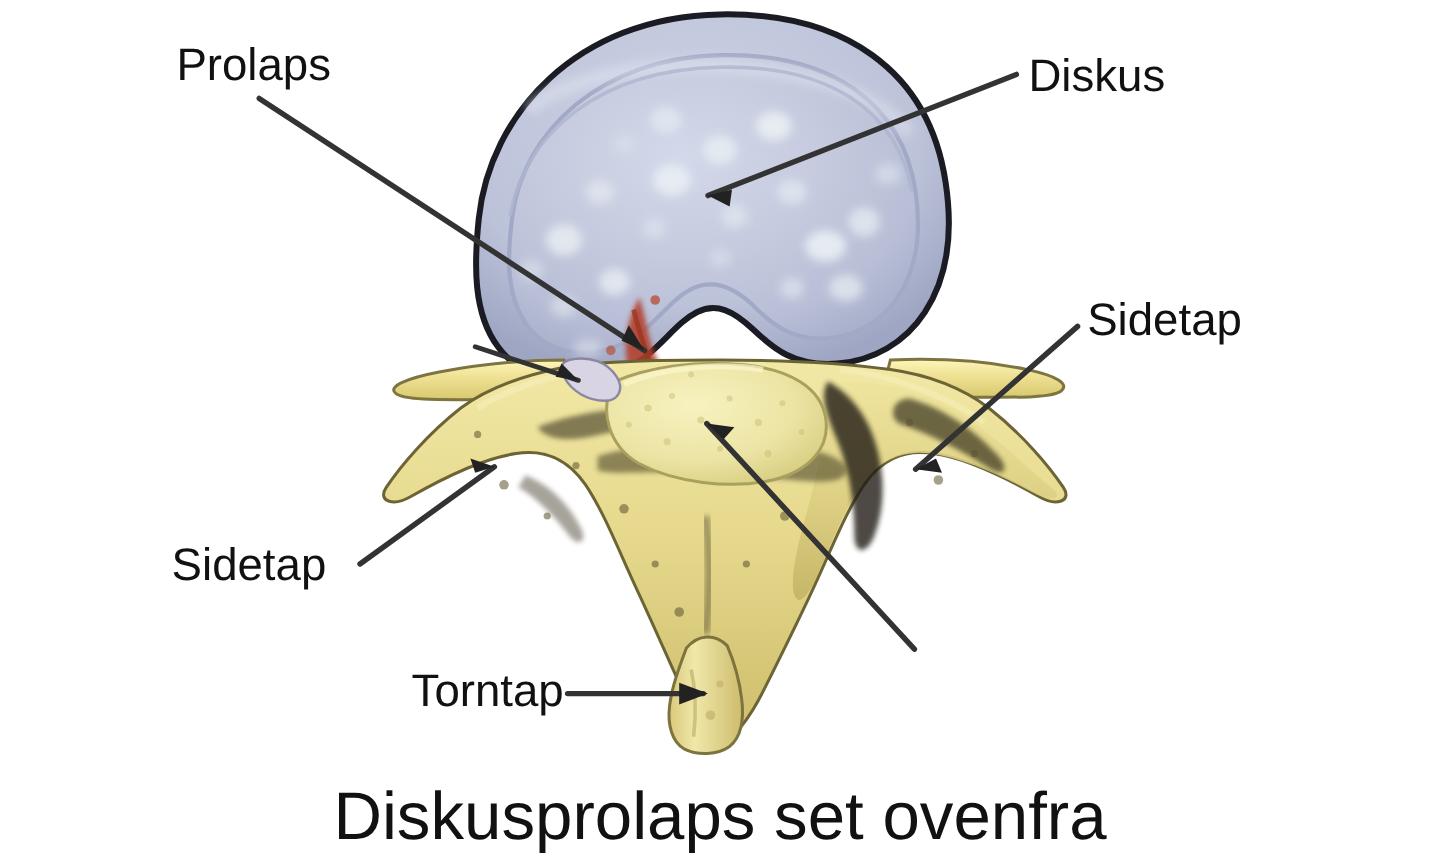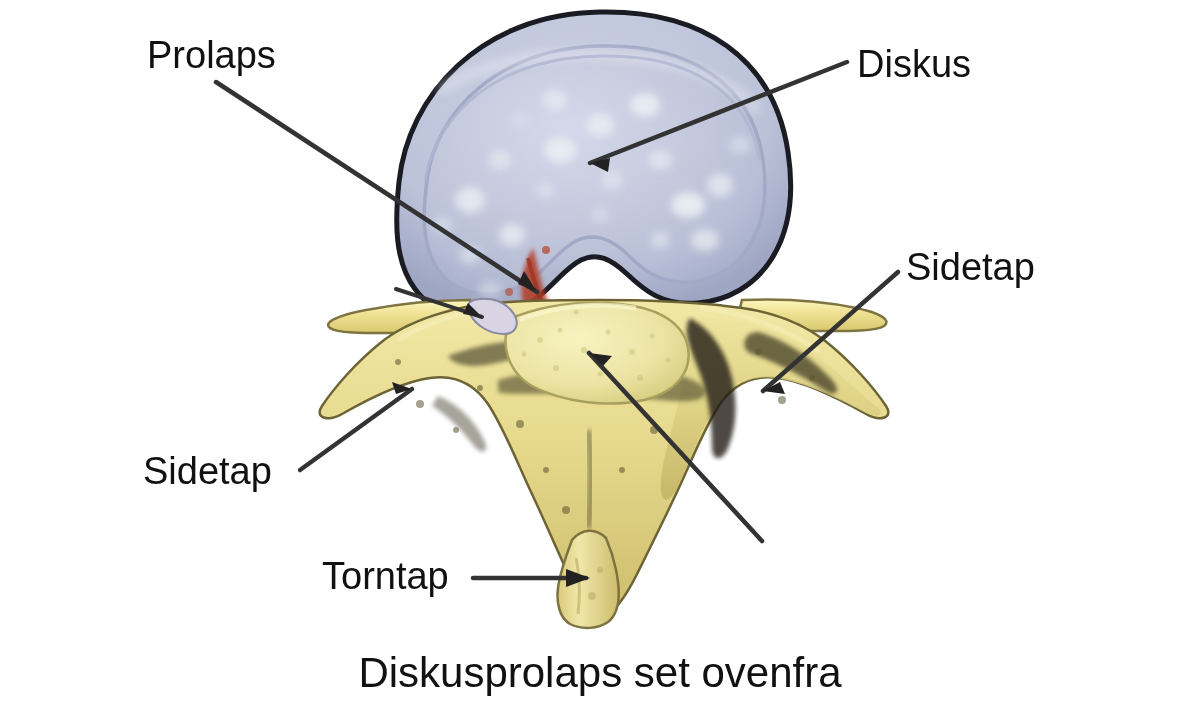--- a/index.html
+++ b/index.html
@@ -25,37 +25,37 @@
     position: absolute;
     font-family: "Liberation Sans", sans-serif;
     font-size: 38px;
     color: #111111;
     white-space: nowrap;
     line-height: 1;
   }
   .caption {
     position: absolute;
     font-family: "Liberation Sans", sans-serif;
-    font-size: 42px;
+    font-size: 56px;
     color: #111111;
     white-space: nowrap;
     line-height: 1;
     left: 0;
     width: 1200px;
     text-align: center;
     top: 652px;
   }
   
   #lbl-prolaps        { left: 147px; top: 36px; }
   #lbl-diskus         { left: 857px; top: 45px; }
   #lbl-trykket-nerve  { left: 138px; top: 266px; }
   #lbl-sidetap-right  { left: 906px; top: 248px; }
   #lbl-sidetap-left   { left: 143px; top: 452px; }
   #lbl-nerverodskanal { left: 771px; top: 527px; }
-  #lbl-torntap        { left: 322px; top: 557px; }
+  #lbl-torntap        { left: 343px; top: 557px; }
 </style>
 </head>
 <body>
 
 <div id="figure">
 
   <svg id="anatomy-svg" width="1200" height="720" viewBox="0 0 1200 720">
     <defs>
       <radialGradient id="discGrad" cx="42%" cy="34%" r="72%">
         <stop offset="0%" stop-color="#d3d8ea"></stop>

